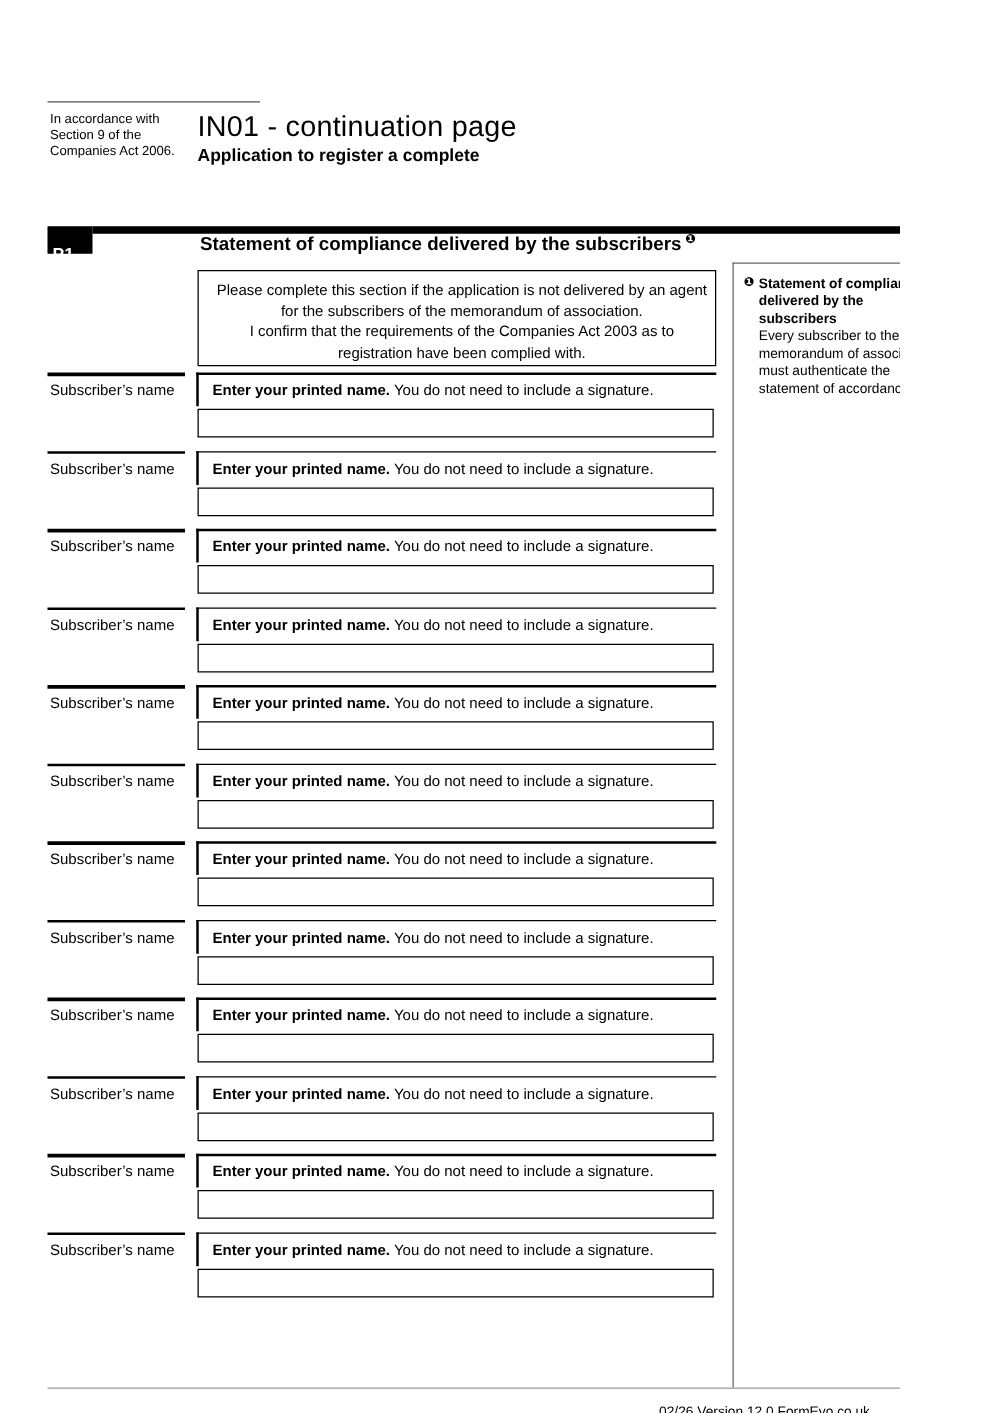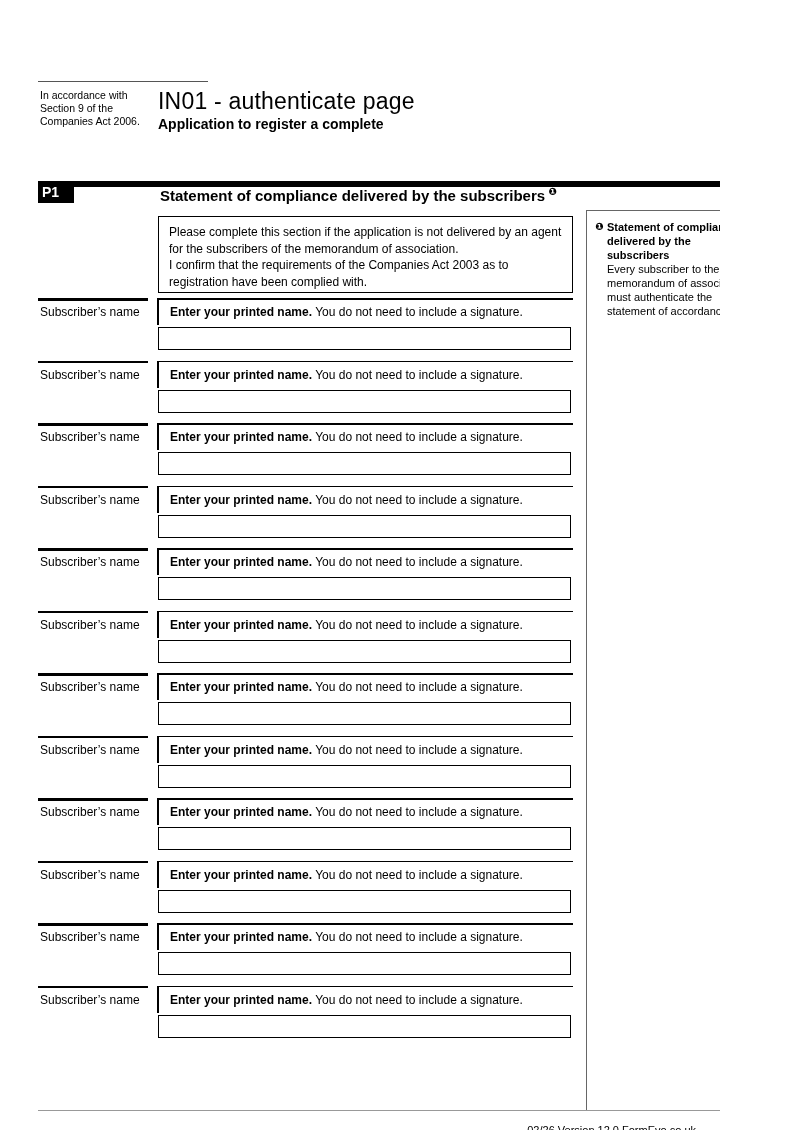--- a/index.html
+++ b/index.html
@@ -10,29 +10,29 @@
   .top-hairline { position:absolute; left:38px; top:33px; width:170px; height:1px; background:#555; }
 
   .accordance { position:absolute; left:40px; top:41px; width:118px;
                 font-size:10.5px; line-height:13px; white-space:pre-line; }
 
   .form-title { position:absolute; left:158px; top:40px; font-size:23px; font-weight:normal; letter-spacing:0.2px; }
   .form-subtitle { position:absolute; left:158px; top:68px; font-size:14px; font-weight:bold; }
 
   .p1-box { position:absolute; left:38px; top:133px; width:36px; height:22px;
             background:#000; color:#fff; font-size:14px; font-weight:bold;
-            padding:3px 0 0 4px; }
+            padding:14px 0 0 4px; }
   .p1-bar { position:absolute; left:74px; top:133px; width:686px; height:6px; background:#000; }
 
   .section-heading { position:absolute; left:160px; top:138px; font-size:15px; font-weight:bold; }
   .note-ref-sup { font-size:10px; vertical-align:6px; margin-left:3px; }
 
   .instruction-box { position:absolute; left:158px; top:168px; width:415px; height:77px;
                      border:1.5px solid #000; padding:7px 2px 0 10px;
-                     font-size:12px; line-height:16.5px; }
+                     font-size:12px; line-height:16.5px;text-align:center; }
 
   .rows { position:absolute; left:38px; top:250px; width:535px; }
   .row { position:relative; height:62.5px; }
   .row .rule-label   { position:absolute; left:0; top:0; width:110px; height:2.5px; background:#000; }
   .row .rule-content { position:absolute; left:119px; top:0; right:0; height:1.5px; background:#000; }
   .row .rule-tick    { position:absolute; left:119px; top:0; width:1.5px; height:27px; background:#000; }
   .row .row-label    { position:absolute; left:2px; top:7px; font-size:12px; }
   .row .row-prompt   { position:absolute; left:132px; top:7px; right:4px; font-size:12px; }
   .row .row-prompt b { font-weight:bold; }
   .row .name-input   { position:absolute; left:120px; top:29px; width:413px; height:23px;
@@ -54,21 +54,21 @@
 <body>
 
 <div class="page">
 
   <div class="top-hairline"></div>
 
   <div class="accordance">In accordance with
 Section 9 of the
 Companies Act 2006.</div>
 
-  <div class="form-title">IN01 - authenticate page</div>
+  <div class="form-title">IN01 - continuation page</div>
   <div class="form-subtitle">Application to register a complete</div>
 
   <div class="p1-box">P1</div>
   <div class="p1-bar"></div>
 
   <div class="section-heading"><span>Statement of compliance delivered by the subscribers</span><span class="note-ref-sup">❶</span></div>
 
   <div class="instruction-box">
     <div>Please complete this section if the application is not delivered by an agent for the subscribers of the memorandum of association.</div>
     <div>I confirm that the requirements of the Companies Act 2003 as to registration have been complied with.</div>

